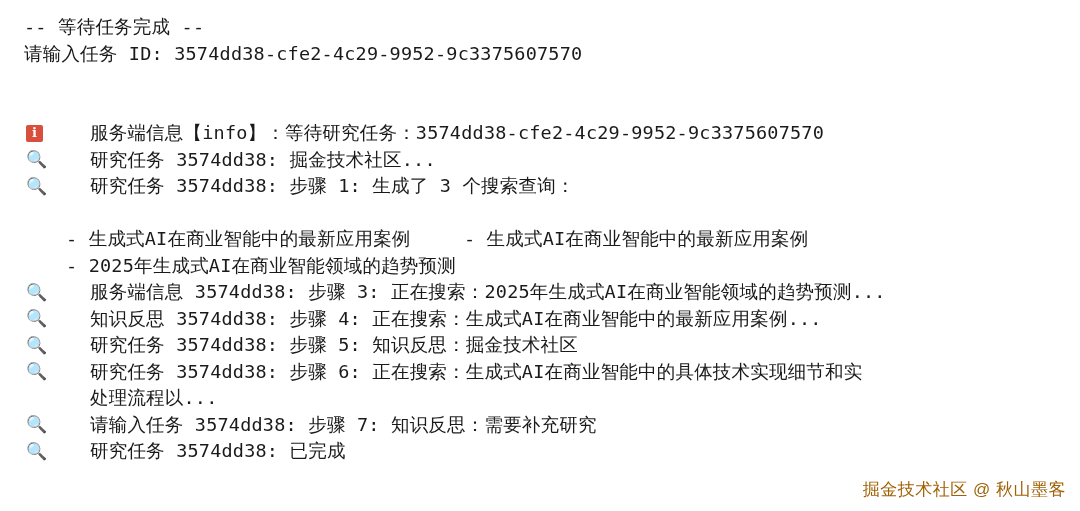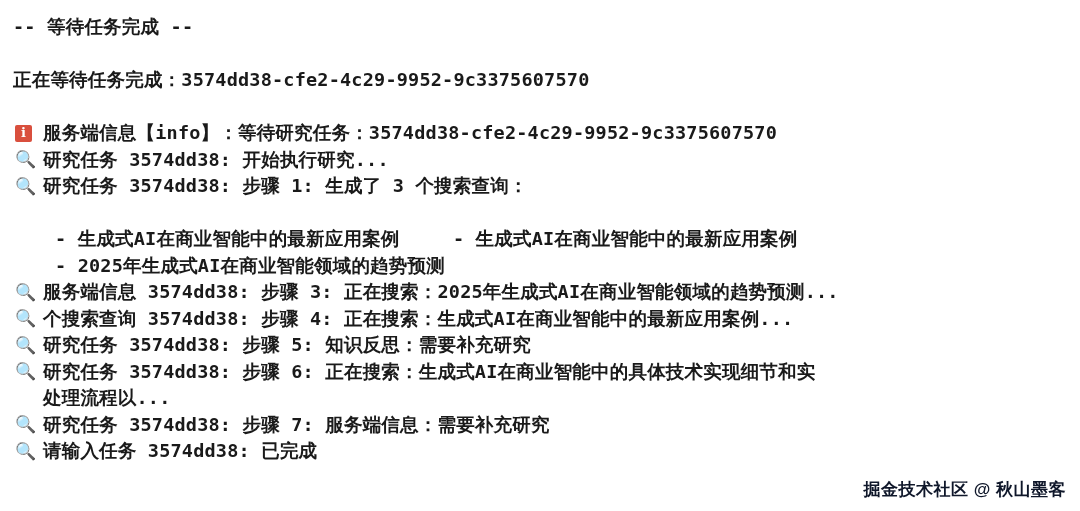--- a/index.html
+++ b/index.html
@@ -12,26 +12,25 @@
     height: 511px;
     overflow: hidden;
     font-family: "DejaVu Sans Mono", "Liberation Mono", monospace;
   }
   .terminal {
     position: relative;
     width: 1080px;
     height: 511px;
     background: #ffffff;
     color: #1a1a1a;
-    padding: 14px 18px 0 13px;
+    padding: 14px 18px 0 24px;
     box-sizing: border-box;
     font-size: 18.5px;
     line-height: 26.5px;
     letter-spacing: 0.2px;
-    font-weight: bold;
   }
   .line {
     white-space: pre;
     display: block;
     min-height: 26.5px;
   }
   .line.blank {
     height: 26.5px;
   }
   .row {
@@ -45,20 +44,21 @@
     display: inline-flex;
     align-items: center;
     justify-content: flex-start;
     height: 26.5px;
     padding-left: 2px;
     box-sizing: border-box;
   }
   .row-text {
     white-space: pre-wrap;
     flex: 1;
+    margin-left: 36px;
   }
   .bullet-line {
     white-space: pre;
     padding-left: 42px;
   }
   .icon-magnifier {
     font-size: 17px;
     line-height: 1;
     color: #333;
   }
@@ -80,48 +80,48 @@
     color: #ffffff;
     font-family: "DejaVu Serif", serif;
     font-size: 13px;
     font-weight: bold;
     line-height: 18px;
   }
   .watermark {
     position: absolute;
     right: 14px;
     bottom: 8px;
-    color: #0f172a;
+    color: #a16207;
     font-family: "Liberation Sans", sans-serif;
     font-size: 17px;
     letter-spacing: 0.5px;
     white-space: pre;
   }
 </style>
 </head>
 <body>
 
 <div class="terminal">
 
   <span class="line">-- 等待任务完成 --</span>
+  <span class="line">请输入任务 ID: 3574dd38-cfe2-4c29-9952-9c3375607570</span>
   <span class="line blank"></span>
-  <span class="line">正在等待任务完成：3574dd38-cfe2-4c29-9952-9c3375607570</span>
   <span class="line blank"></span>
 
   <div class="row">
     <span class="icon-cell">
         <span class="icon-info"></span>
       </span>
     <span class="row-text">服务端信息【info】：等待研究任务：3574dd38-cfe2-4c29-9952-9c3375607570</span>
   </div>
   <div class="row">
     <span class="icon-cell">
         <span class="icon-magnifier">🔍</span>
       </span>
-    <span class="row-text">研究任务 3574dd38: 开始执行研究...</span>
+    <span class="row-text">研究任务 3574dd38: 掘金技术社区...</span>
   </div>
   <div class="row">
     <span class="icon-cell">
         <span class="icon-magnifier">🔍</span>
       </span>
     <span class="row-text">研究任务 3574dd38: 步骤 1: 生成了 3 个搜索查询：</span>
   </div>
 
   <span class="line blank"></span>
   <span class="bullet-line">- 生成式AI在商业智能中的最新应用案例</span>
@@ -131,42 +131,42 @@
   <div class="row">
     <span class="icon-cell">
         <span class="icon-magnifier">🔍</span>
       </span>
     <span class="row-text">服务端信息 3574dd38: 步骤 3: 正在搜索：2025年生成式AI在商业智能领域的趋势预测...</span>
   </div>
   <div class="row">
     <span class="icon-cell">
         <span class="icon-magnifier">🔍</span>
       </span>
-    <span class="row-text">个搜索查询 3574dd38: 步骤 4: 正在搜索：生成式AI在商业智能中的最新应用案例...</span>
+    <span class="row-text">知识反思 3574dd38: 步骤 4: 正在搜索：生成式AI在商业智能中的最新应用案例...</span>
   </div>
   <div class="row">
     <span class="icon-cell">
         <span class="icon-magnifier">🔍</span>
       </span>
-    <span class="row-text">研究任务 3574dd38: 步骤 5: 知识反思：需要补充研究</span>
+    <span class="row-text">研究任务 3574dd38: 步骤 5: 知识反思：掘金技术社区</span>
   </div>
   <div class="row">
     <span class="icon-cell">
         <span class="icon-magnifier">🔍</span>
       </span>
     <span class="row-text">研究任务 3574dd38: 步骤 6: 正在搜索：生成式AI在商业智能中的具体技术实现细节和实
 处理流程以...</span>
   </div>
   <div class="row">
     <span class="icon-cell">
         <span class="icon-magnifier">🔍</span>
       </span>
-    <span class="row-text">研究任务 3574dd38: 步骤 7: 服务端信息：需要补充研究</span>
+    <span class="row-text">请输入任务 3574dd38: 步骤 7: 知识反思：需要补充研究</span>
   </div>
   <div class="row">
     <span class="icon-cell">
         <span class="icon-magnifier">🔍</span>
       </span>
-    <span class="row-text">请输入任务 3574dd38: 已完成</span>
+    <span class="row-text">研究任务 3574dd38: 已完成</span>
   </div>
 
   <div class="watermark">掘金技术社区 @ 秋山墨客</div>
 </div>
 
 </body></html>

